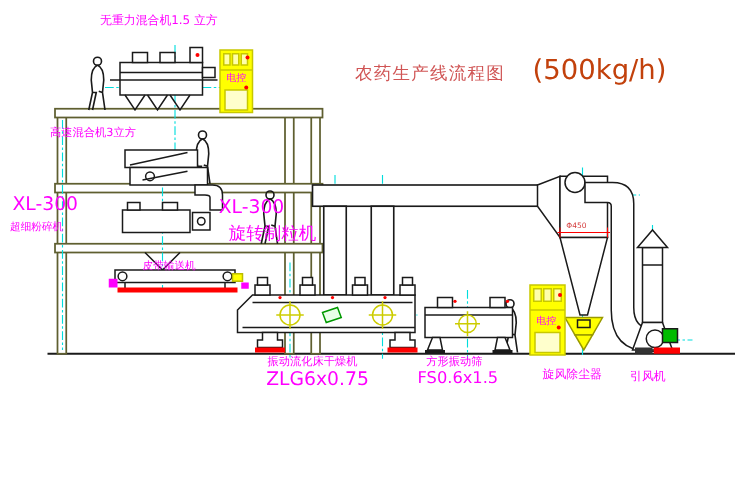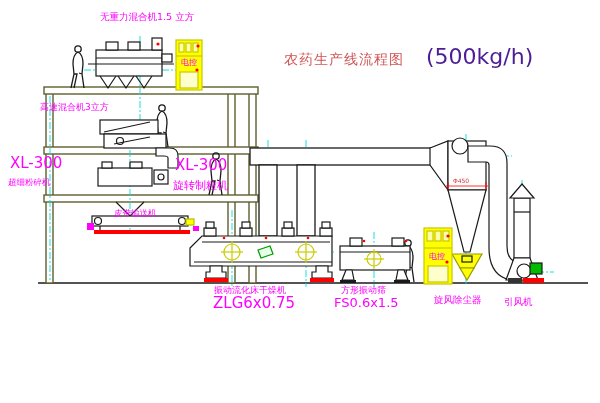--- a/index.html
+++ b/index.html
@@ -4,21 +4,21 @@
 <style>
   html,body{margin:0;padding:0;background:#ffffff;}
   #stage{position:relative;width:600px;height:403px;background:#fff;overflow:hidden;
          font-family:"DejaVu Sans",sans-serif;}
   #linework{position:absolute;left:0;top:0;}
   .lbl{position:absolute;color:#ff00ff;white-space:nowrap;line-height:1;}
   .lbl-red{color:#d43c3c;}
   .title-wrap{position:absolute;left:284px;top:44px;display:flex;align-items:baseline;
               color:#d05555;white-space:nowrap;gap:20px;}
   .title-name{font-size:14px;letter-spacing:1px;}
-  .title-cap{font-size:22px;margin-left:2px;color:#4c1d95;}
+  .title-cap{font-size:22px;margin-left:2px;color:#c2410c;}
 </style>
 </head>
 <body>
 
 <div id="stage">
 
 <svg id="linework" width="600" height="403" viewBox="0 0 600 403">
 
   <g stroke="#1a1a1a" stroke-width="1.6">
     <line x1="38" y1="283" x2="588" y2="283"></line>
@@ -217,26 +217,26 @@
     <circle cx="448" cy="236" r="1.6" fill="#ff0000" stroke="none"></circle>
     <circle cx="447" cy="262" r="1.6" fill="#ff0000" stroke="none"></circle>
   </g>
 </svg>
 
   <div class="title-wrap">
     <span class="title-name">农药生产线流程图</span>
     <span class="title-cap">(500kg/h)</span>
   </div>
 
-  <span class="lbl" style="left:100px;top:12px;font-size:9.5px;">无重力混合机1.5 立方</span>
+  <span class="lbl" style="left:80px;top:12px;font-size:9.5px;">无重力混合机1.5 立方</span>
   <span class="lbl" style="left:40px;top:103px;font-size:9px;">高速混合机3立方</span>
   <span class="lbl" style="left:10px;top:156px;font-size:15px;">XL-300</span>
   <span class="lbl" style="left:8px;top:178px;font-size:8.5px;">超细粉碎机</span>
   <span class="lbl" style="left:175px;top:158px;font-size:15px;">XL-300</span>
-  <span class="lbl" style="left:173px;top:180px;font-size:11px;text-align:right;">旋转制粒机</span>
+  <span class="lbl" style="left:183px;top:180px;font-size:14px;text-align:right;">旋转制粒机</span>
   <span class="lbl" style="left:114px;top:209px;font-size:8.5px;">皮带输送机</span>
   <span class="lbl" style="left:214px;top:286px;font-size:9px;">振动流化床干燥机</span>
   <span class="lbl" style="left:213px;top:296px;font-size:15px;">ZLG6x0.75</span>
   <span class="lbl" style="left:341px;top:286px;font-size:9px;">方形振动筛</span>
   <span class="lbl" style="left:334px;top:296px;font-size:13px;">FS0.6x1.5</span>
   <span class="lbl" style="left:434px;top:295px;font-size:9.5px;">旋风除尘器</span>
   <span class="lbl" style="left:504px;top:297px;font-size:9.5px;">引风机</span>
   <span class="lbl lbl-red" style="left:453px;top:178px;font-size:6px;">Φ450</span>
   <span class="lbl" style="left:181px;top:59px;font-size:8px;">电控</span>
   <span class="lbl" style="left:429px;top:253px;font-size:8px;">电控</span>

